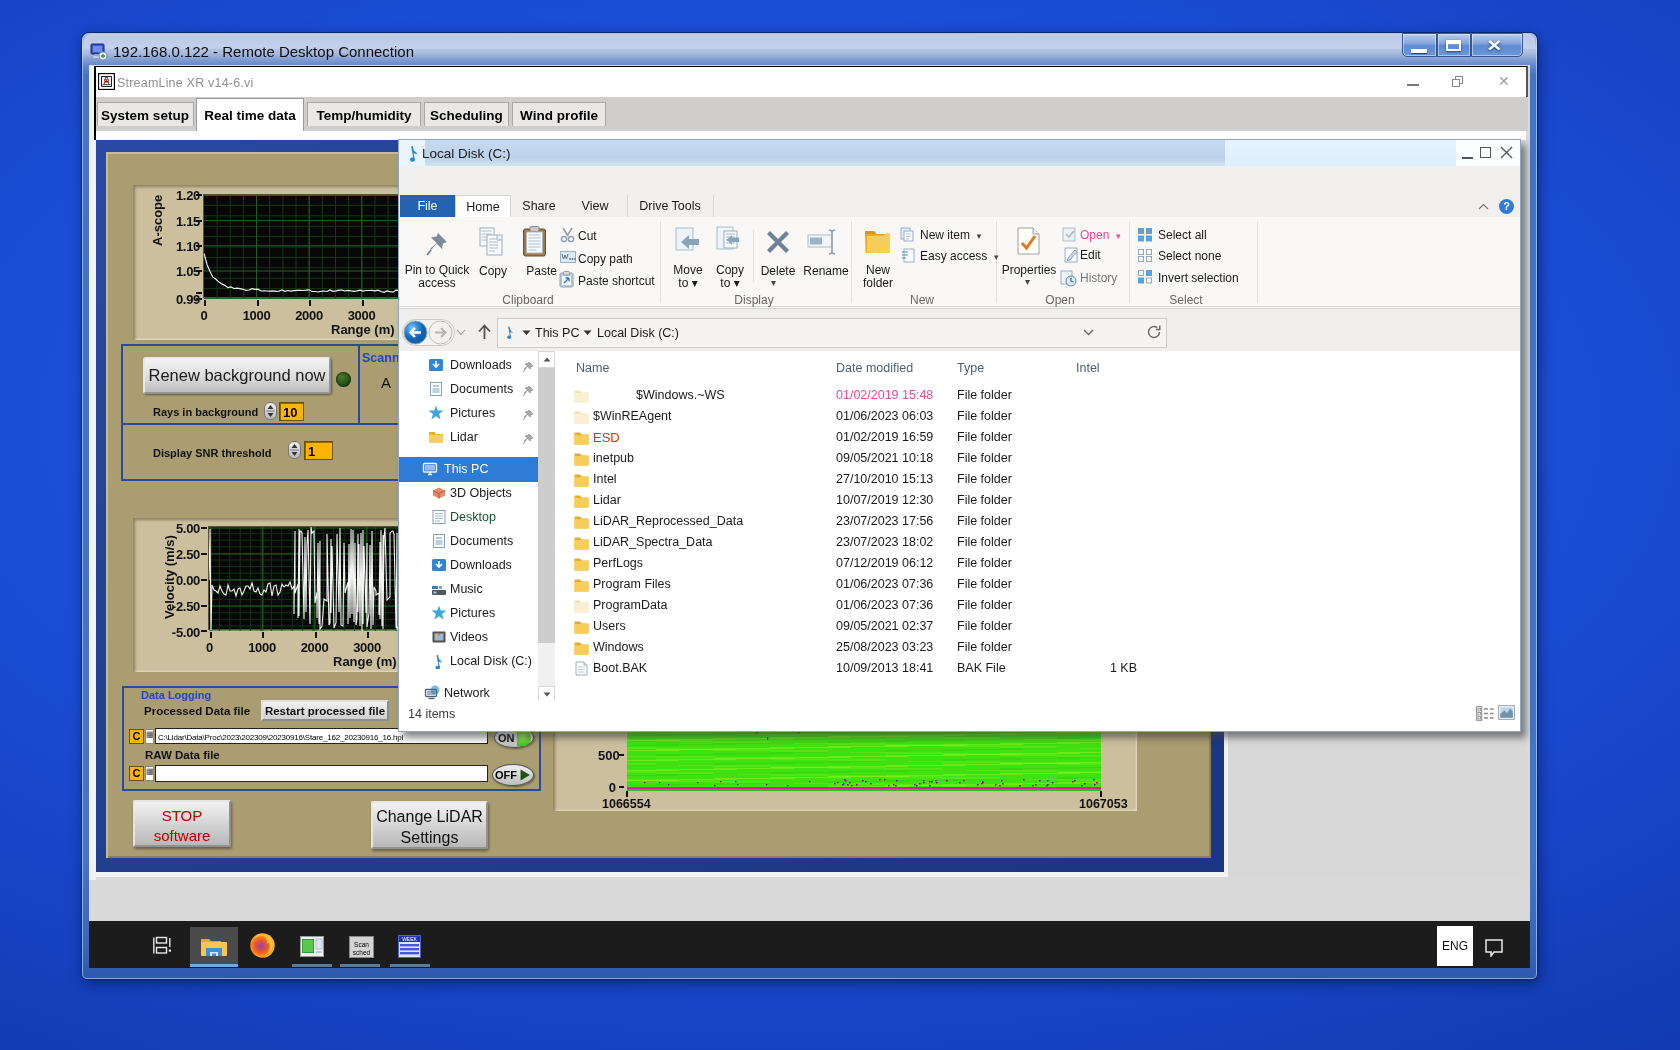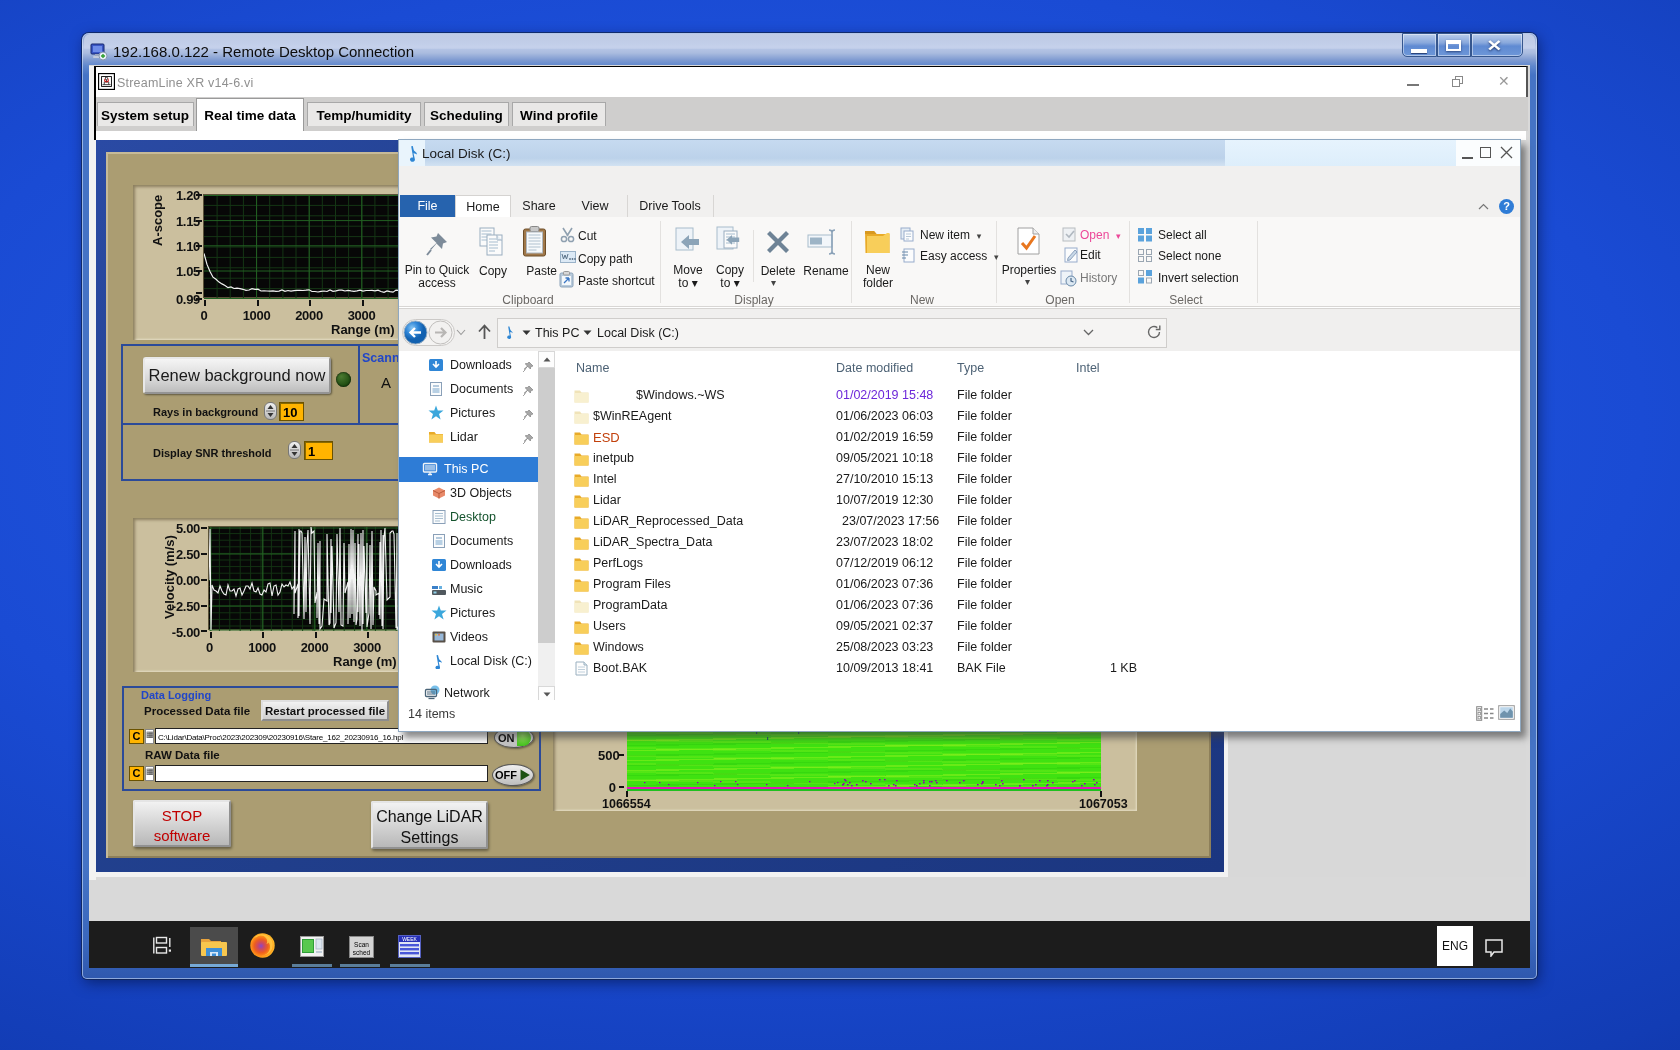--- a/index.html
+++ b/index.html
@@ -754,21 +754,21 @@
 <div class="ab" style="left:538px;top:368px;width:17px;height:275px;background:#cdcdcd;"></div>
 <div class="ab" style="left:576px;top:361px;font-size:12.5px;color:#4d6275;">Name</div>
 <div class="ab" style="left:836px;top:361px;font-size:12.5px;color:#4d6275;">Date modified</div>
 <div class="ab" style="left:957px;top:361px;font-size:12.5px;color:#4d6275;">Type</div>
 <div class="ab" style="left:1076px;top:361px;font-size:12.5px;color:#4d6275;">Intel</div>
 <svg class="ab" style="left:574px;top:389px" width="15" height="14" viewBox="0 0 15 14">
     <path d="M0.5 1.5 h5.5 l1.5 2 h7 v10 h-14 Z" fill="#f0e3b8"></path>
     <path d="M0.5 4 h14 v9.5 h-14 Z" fill="#f8f0d0"></path>
   </svg>
 <div class="ab" style="left:593px;top:388px;font-size:12.5px;color:#1a1a1a;margin-left:43px;">$Windows.~WS</div>
-<div class="ab" style="left:836px;top:388px;font-size:12.5px;color:#6d28d9;">01/02/2019 15:48</div>
+<div class="ab" style="left:836px;top:388px;font-size:12.5px;color:#ec4899;">01/02/2019 15:48</div>
 <div class="ab" style="left:957px;top:388px;font-size:12.5px;color:#1a1a1a;">File folder</div>
 <svg class="ab" style="left:574px;top:410px" width="15" height="14" viewBox="0 0 15 14">
     <path d="M0.5 1.5 h5.5 l1.5 2 h7 v10 h-14 Z" fill="#f0e3b8"></path>
     <path d="M0.5 4 h14 v9.5 h-14 Z" fill="#f8f0d0"></path>
   </svg>
 <div class="ab" style="left:593px;top:409px;font-size:12.5px;color:#1a1a1a;">$WinREAgent</div>
 <div class="ab" style="left:836px;top:409px;font-size:12.5px;color:#1a1a1a;">01/06/2023 06:03</div>
 <div class="ab" style="left:957px;top:409px;font-size:12.5px;color:#1a1a1a;">File folder</div>
 <svg class="ab" style="left:574px;top:431px" width="15" height="14" viewBox="0 0 15 14">
     <path d="M0.5 1.5 h5.5 l1.5 2 h7 v10 h-14 Z" fill="#e8aa28"></path>
@@ -796,21 +796,21 @@
     <path d="M0.5 4 h14 v9.5 h-14 Z" fill="#f8ce5a"></path>
   </svg>
 <div class="ab" style="left:593px;top:493px;font-size:12.5px;color:#1a1a1a;">Lidar</div>
 <div class="ab" style="left:836px;top:493px;font-size:12.5px;color:#1a1a1a;">10/07/2019 12:30</div>
 <div class="ab" style="left:957px;top:493px;font-size:12.5px;color:#1a1a1a;">File folder</div>
 <svg class="ab" style="left:574px;top:515px" width="15" height="14" viewBox="0 0 15 14">
     <path d="M0.5 1.5 h5.5 l1.5 2 h7 v10 h-14 Z" fill="#e8aa28"></path>
     <path d="M0.5 4 h14 v9.5 h-14 Z" fill="#f8ce5a"></path>
   </svg>
 <div class="ab" style="left:593px;top:514px;font-size:12.5px;color:#1a1a1a;">LiDAR_Reprocessed_Data</div>
-<div class="ab" style="left:836px;top:514px;font-size:12.5px;color:#1a1a1a;margin-left:6px;">23/07/2023 17:56</div>
+<div class="ab" style="left:836px;top:514px;font-size:12.5px;color:#1a1a1a;">23/07/2023 17:56</div>
 <div class="ab" style="left:957px;top:514px;font-size:12.5px;color:#1a1a1a;">File folder</div>
 <svg class="ab" style="left:574px;top:536px" width="15" height="14" viewBox="0 0 15 14">
     <path d="M0.5 1.5 h5.5 l1.5 2 h7 v10 h-14 Z" fill="#e8aa28"></path>
     <path d="M0.5 4 h14 v9.5 h-14 Z" fill="#f8ce5a"></path>
   </svg>
 <div class="ab" style="left:593px;top:535px;font-size:12.5px;color:#1a1a1a;">LiDAR_Spectra_Data</div>
 <div class="ab" style="left:836px;top:535px;font-size:12.5px;color:#1a1a1a;">23/07/2023 18:02</div>
 <div class="ab" style="left:957px;top:535px;font-size:12.5px;color:#1a1a1a;">File folder</div>
 <svg class="ab" style="left:574px;top:557px" width="15" height="14" viewBox="0 0 15 14">
     <path d="M0.5 1.5 h5.5 l1.5 2 h7 v10 h-14 Z" fill="#e8aa28"></path>

